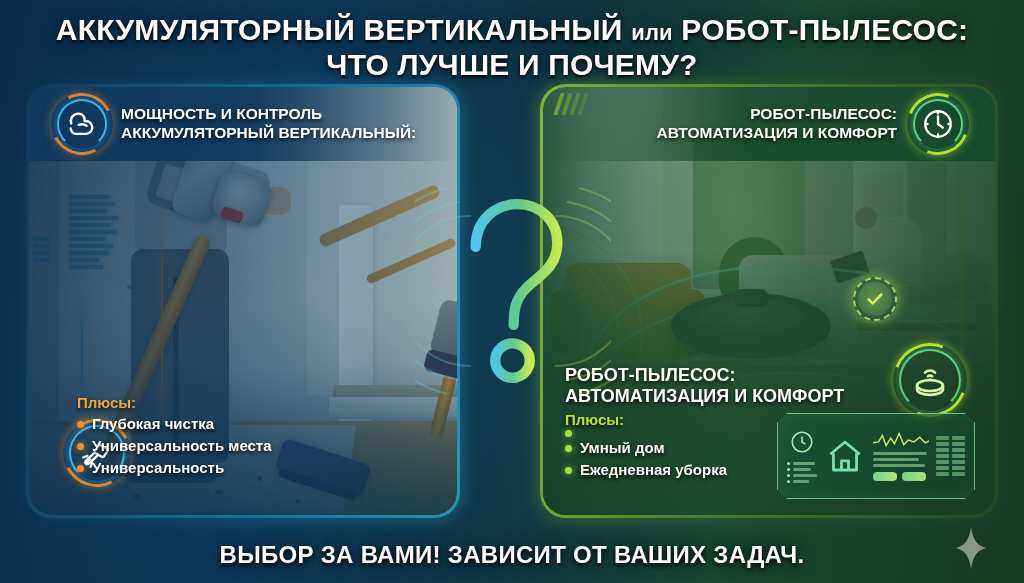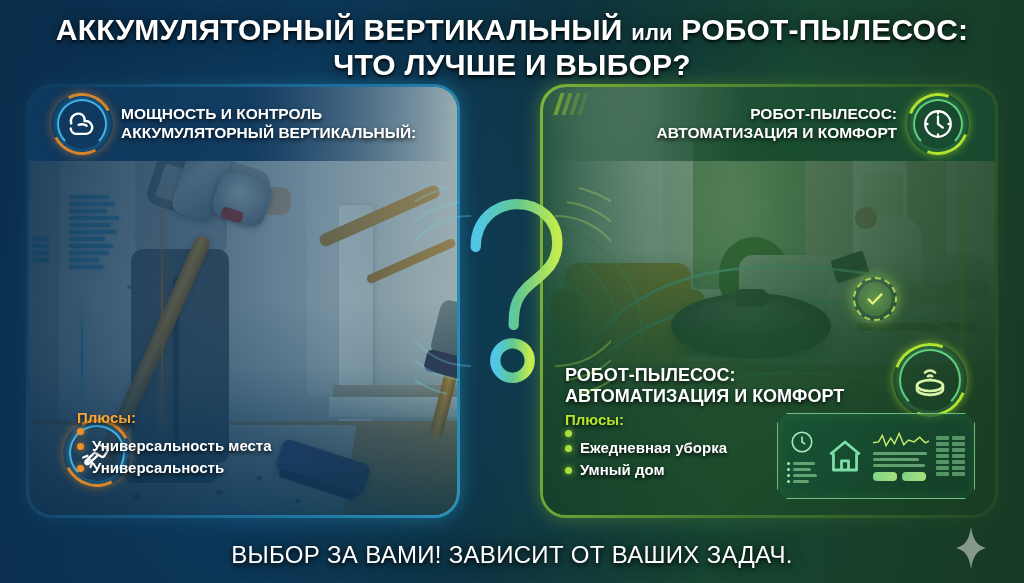--- a/index.html
+++ b/index.html
@@ -248,35 +248,35 @@
     border:2px dashed rgba(185,235,90,.85); box-shadow:0 0 14px rgba(185,235,90,.6);}
   .checkbadge .cb-fill{ position:absolute; inset:5px; border-radius:50%;
     background:radial-gradient(circle,rgba(150,220,90,.45),rgba(110,190,70,.12));}
 
   .sparkle{ position:absolute; right:38px; bottom:14px; width:30px; height:42px; z-index:30; opacity:.75;}
 
   
   .footer{
     position:absolute; left:0; bottom:14px; width:1024px; text-align:center; z-index:40;
   }
-  .footer-text{ color:#fff; font-weight:normal; font-size:24px; letter-spacing:.3px;
+  .footer-text{ color:#fff; font-weight:bold; font-size:24px; letter-spacing:.3px;
      text-shadow:0 2px 5px rgba(0,0,0,.9), 0 0 16px rgba(0,0,0,.5);}
 </style>
 </head>
 <body>
 
 <div id="stage">
 
   <div class="title-wrap">
     <div class="title-line title-line1">
       <span>АККУМУЛЯТОРНЫЙ ВЕРТИКАЛЬНЫЙ</span>
       <span class="title-or">или</span>
       <span>РОБОТ-ПЫЛЕСОС:</span>
     </div>
-    <div class="title-line title-line2">ЧТО ЛУЧШЕ И ВЫБОР?</div>
+    <div class="title-line title-line2">ЧТО ЛУЧШЕ И ПОЧЕМУ?</div>
   </div>
 
   <div class="panel panel-left">
 
     <div class="scene-left">
       <div class="l-wall"></div>
       <div class="l-stairwall"></div>
       <div class="l-door"></div>
       <div class="l-newel"></div>
       <div class="l-rail"></div>
@@ -381,20 +381,21 @@
         <circle cx="16.4" cy="8.2" r=".8" fill="#e2821f" stroke="none"></circle>
         <path d="M7.2 16.3l-2.6 2.4M5.6 13.9l-2.8 1.1M8.8 18.6l-1.1 2.7"></path>
       </svg>
     </div>
 
     <div class="info info-left">
       <div class="plus-label plus-left">Плюсы:</div>
       <ul class="blist">
         <li>
             <span class="dot dot-o"></span>
+            <span>Глубокая чистка</span>
           </li>
         <li>
             <span class="dot dot-o"></span>
             <span>Универсальность места</span>
           </li>
         <li>
             <span class="dot dot-o"></span>
             <span>Универсальность</span>
           </li>
       </ul>
@@ -582,25 +583,25 @@
         <div>РОБОТ-ПЫЛЕСОС:</div>
         <div>АВТОМАТИЗАЦИЯ И КОМФОРТ</div>
       </div>
       <div class="plus-label plus-right">Плюсы:</div>
       <ul class="blist">
         <li>
             <span class="dot dot-g"></span>
           </li>
         <li>
             <span class="dot dot-g"></span>
-            <span>Ежедневная уборка</span>
+            <span>Умный дом</span>
           </li>
         <li>
             <span class="dot dot-g"></span>
-            <span>Умный дом</span>
+            <span>Ежедневная уборка</span>
           </li>
       </ul>
     </div>
   </div>
 
   <div class="qmark">
     <svg class="qrings" viewBox="0 0 196 222" fill="none">
       <g stroke="#6fd0e8" stroke-width="2" opacity=".30">
         <path d="M56 36 A 74 74 0 0 0 56 186"></path>
         <path d="M44 22 A 90 90 0 0 0 44 200"></path>

